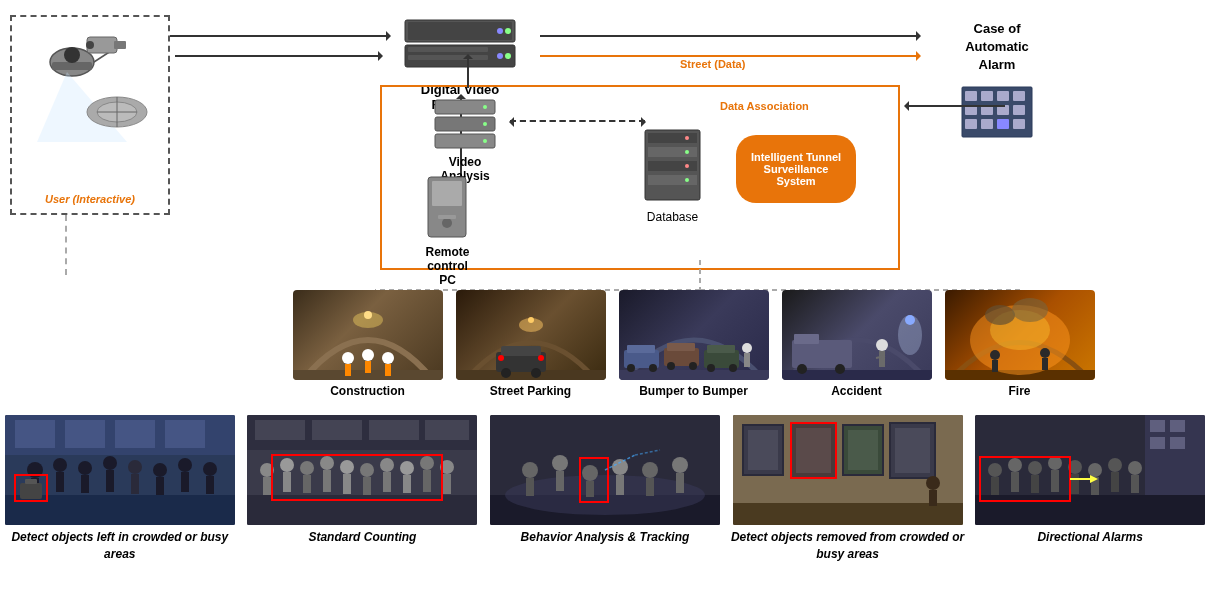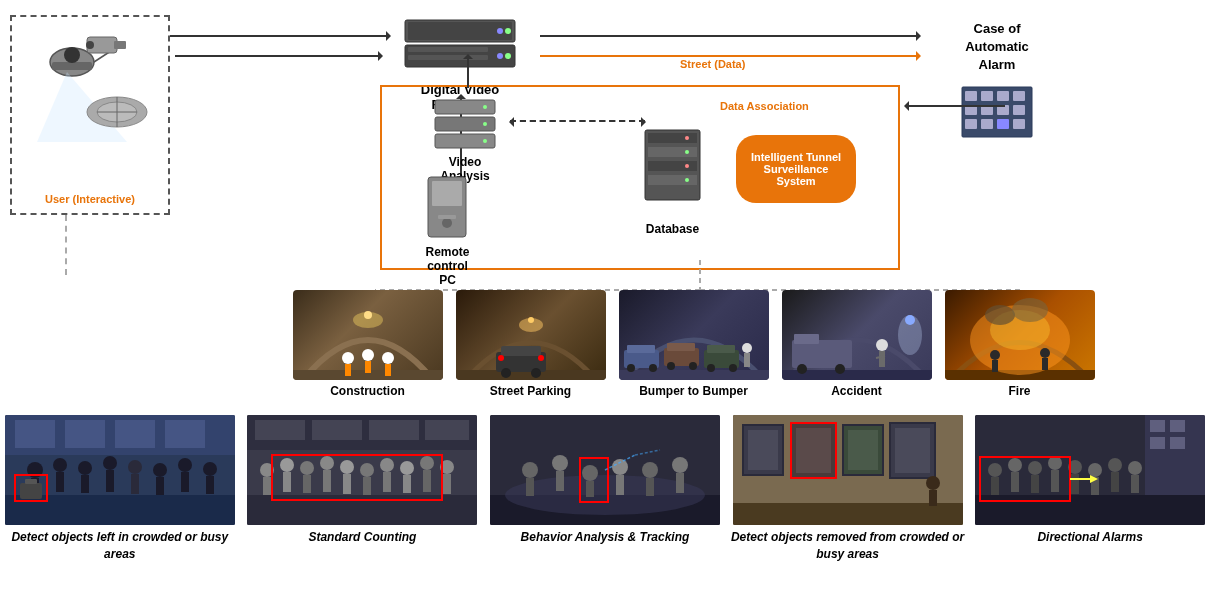--- a/index.html
+++ b/index.html
@@ -29,20 +29,21 @@
       width: 160px; height: 200px;
       border: 2px dashed #555;
     }
     .camera-label {
       position: absolute;
       bottom: 8px; left: 0; right: 0;
       text-align: center;
       color: #e8740a;
       font-size: 11px;
       font-weight: bold;
+      font-style: italic;
     }
 
     
     .dvr-box {
       position: absolute;
       top: 15px; left: 400px;
       text-align: center;
     }
     .dvr-label {
       font-size: 13px;
@@ -80,21 +81,21 @@
       position: absolute;
       top: 175px; left: 420px;
     }
     .rc-label { font-weight: bold; font-size: 12px; text-align: center; margin-top: 2px; }
 
     
     .db-box {
       position: absolute;
       top: 125px; left: 640px;
     }
-    .db-label { font-weight: bold; font-size: 12px; text-align: center; margin-top: 14px; }
+    .db-label { font-weight: normal; font-size: 12px; text-align: center; margin-top: 2px; }
 
     
     .it-box {
       position: absolute;
       top: 135px; left: 720px;
       background: #e8740a;
       color: #fff;
       font-weight: bold;
       font-size: 11px;
       padding: 16px 10px;

